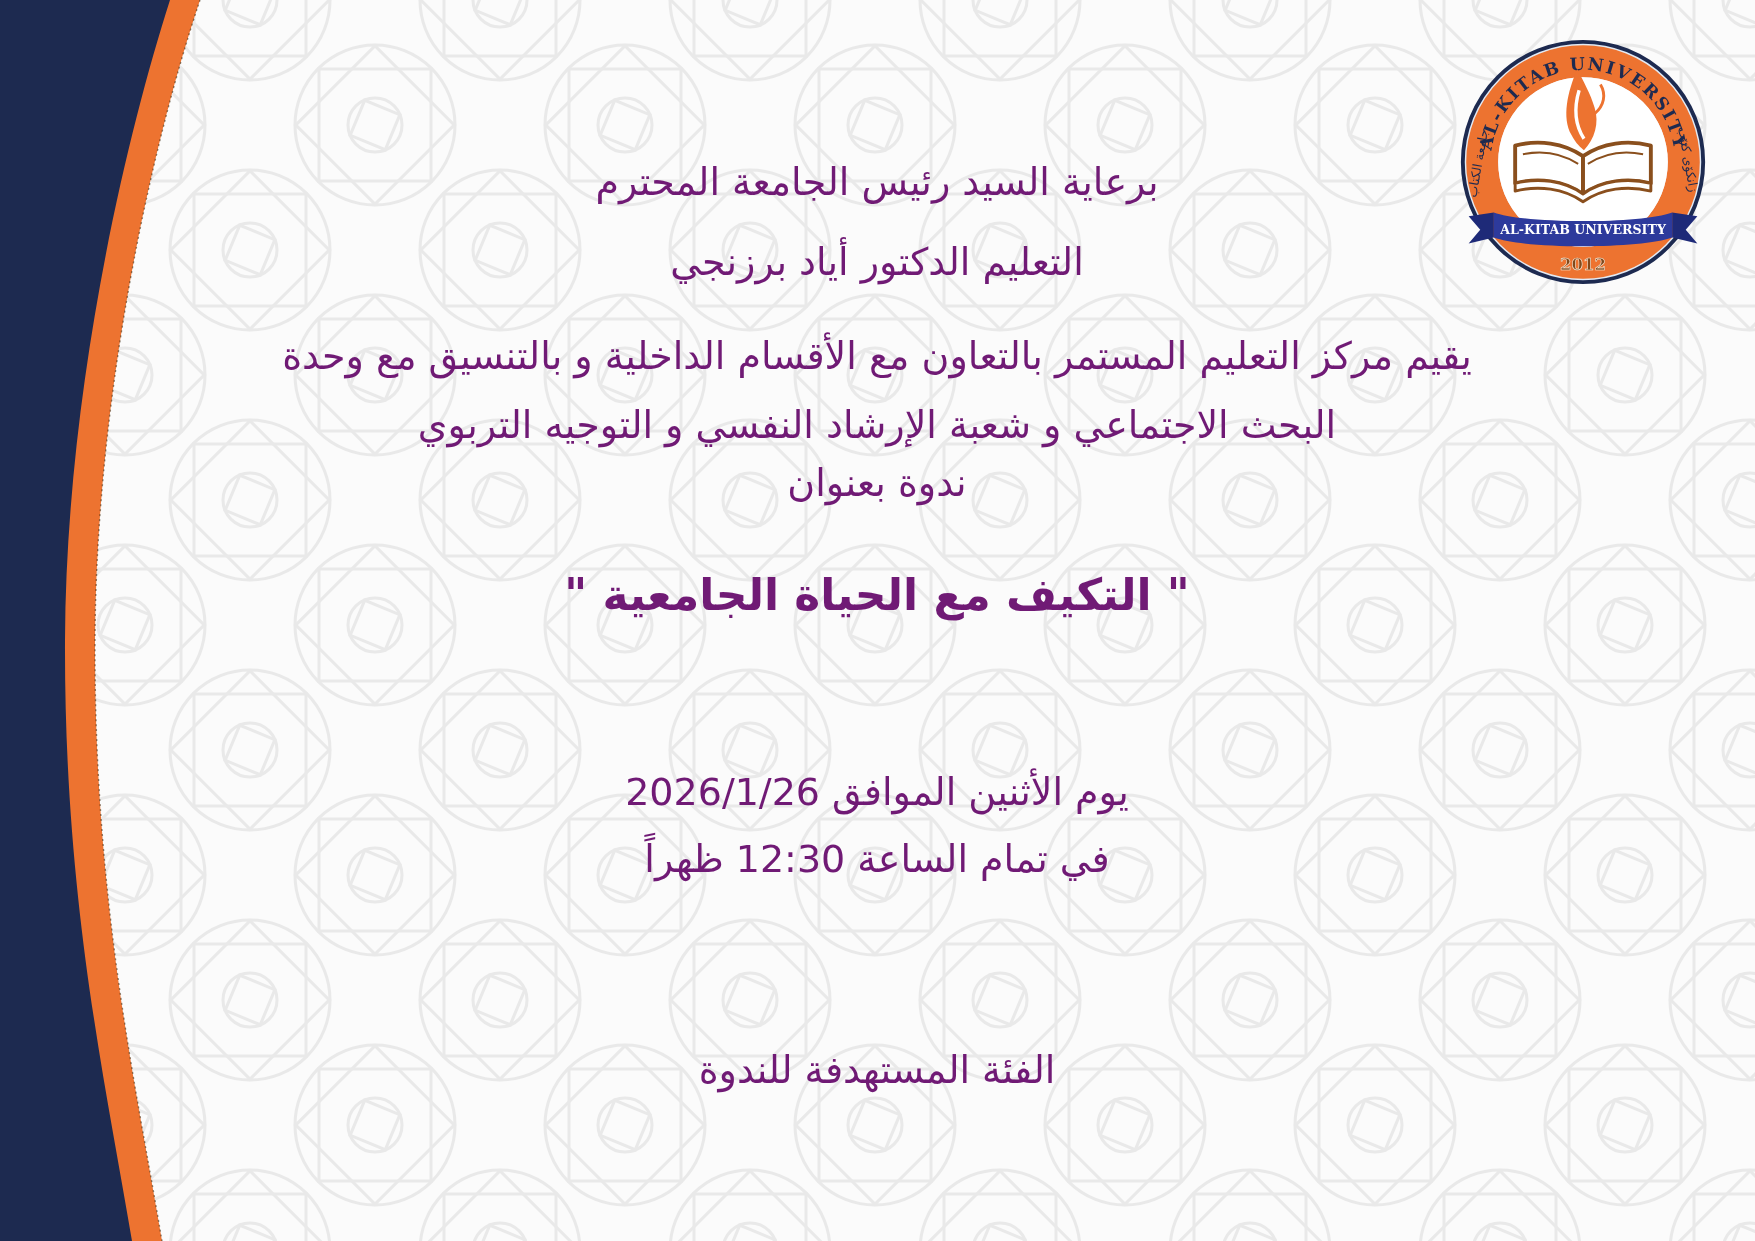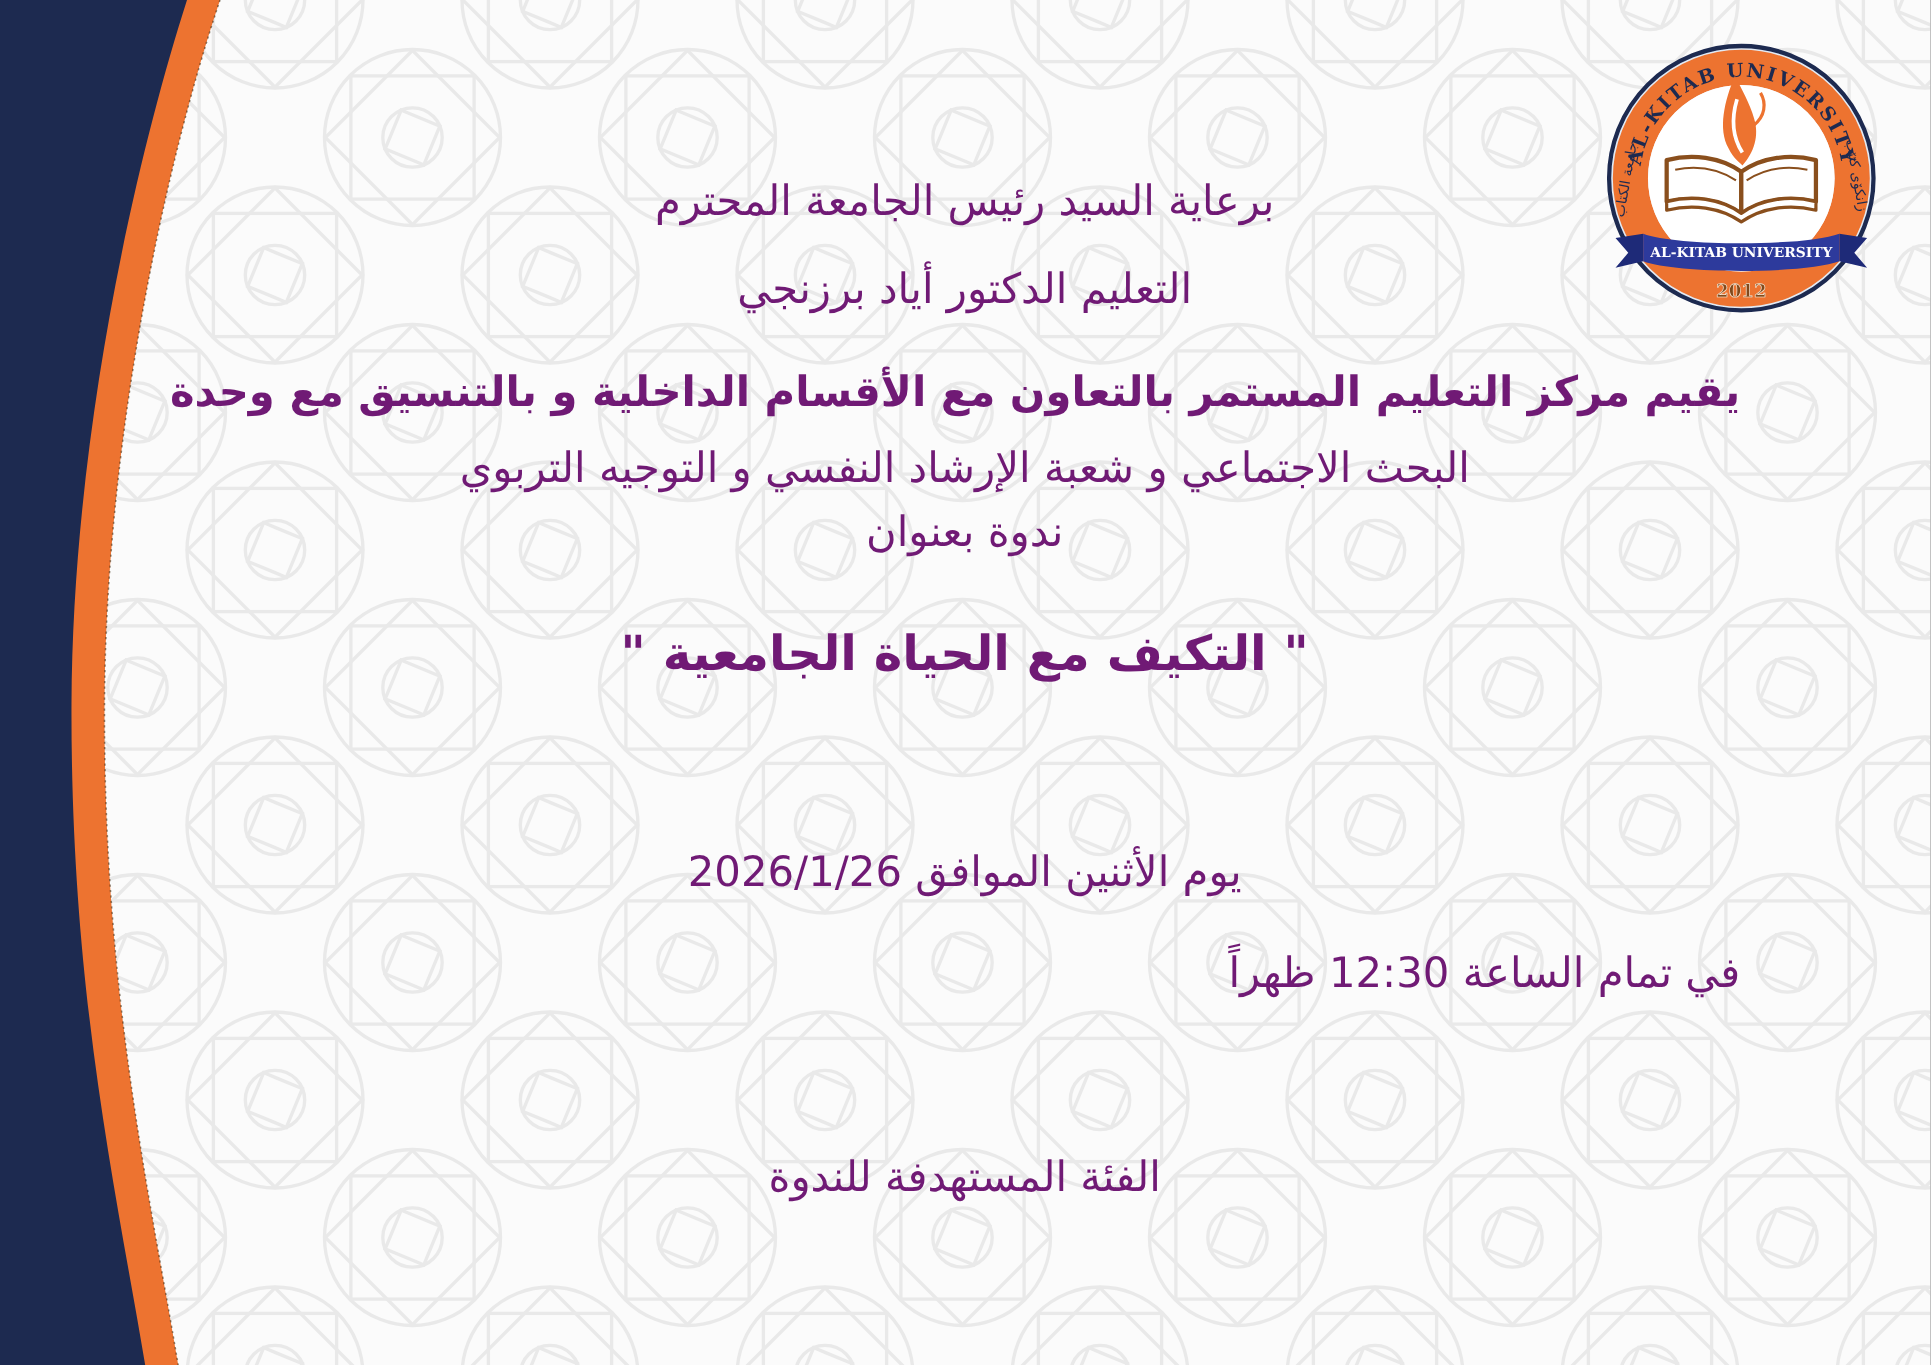--- a/index.html
+++ b/index.html
@@ -21,27 +21,27 @@
   .line{
     position:absolute;left:0;width:100%;
     direction:rtl;text-align:center;
     font-size:38px;line-height:74px;height:74px;
     white-space:nowrap;
   }
   .line span{white-space:pre;}
   .line .b{font-weight:bold;}
   .line-1{top:116px;}
   .line-2{top:196px;}
-  .line-3{top:290px;font-weight:bold;}
+  .line-3{top:290px;}
   .line-4{top:359px;}
   .line-5{top:417px;text-align:center;}
   .line-6{top:529px;font-size:44px;font-weight:bold;}
   .line-7{top:635px;}
   .line-8{top:726px;}
-  .line-9{top:818px;text-align:right;}
+  .line-9{top:793px;}
   .line-10{top:914px;}
   .line-11{top:1004px;}
   .line-12{top:1094px;}
   .logo-latin{font-family:"DejaVu Serif","Liberation Serif",serif;font-weight:bold;}
 </style>
 </head>
 <body>
 
 <div class="page">
 

